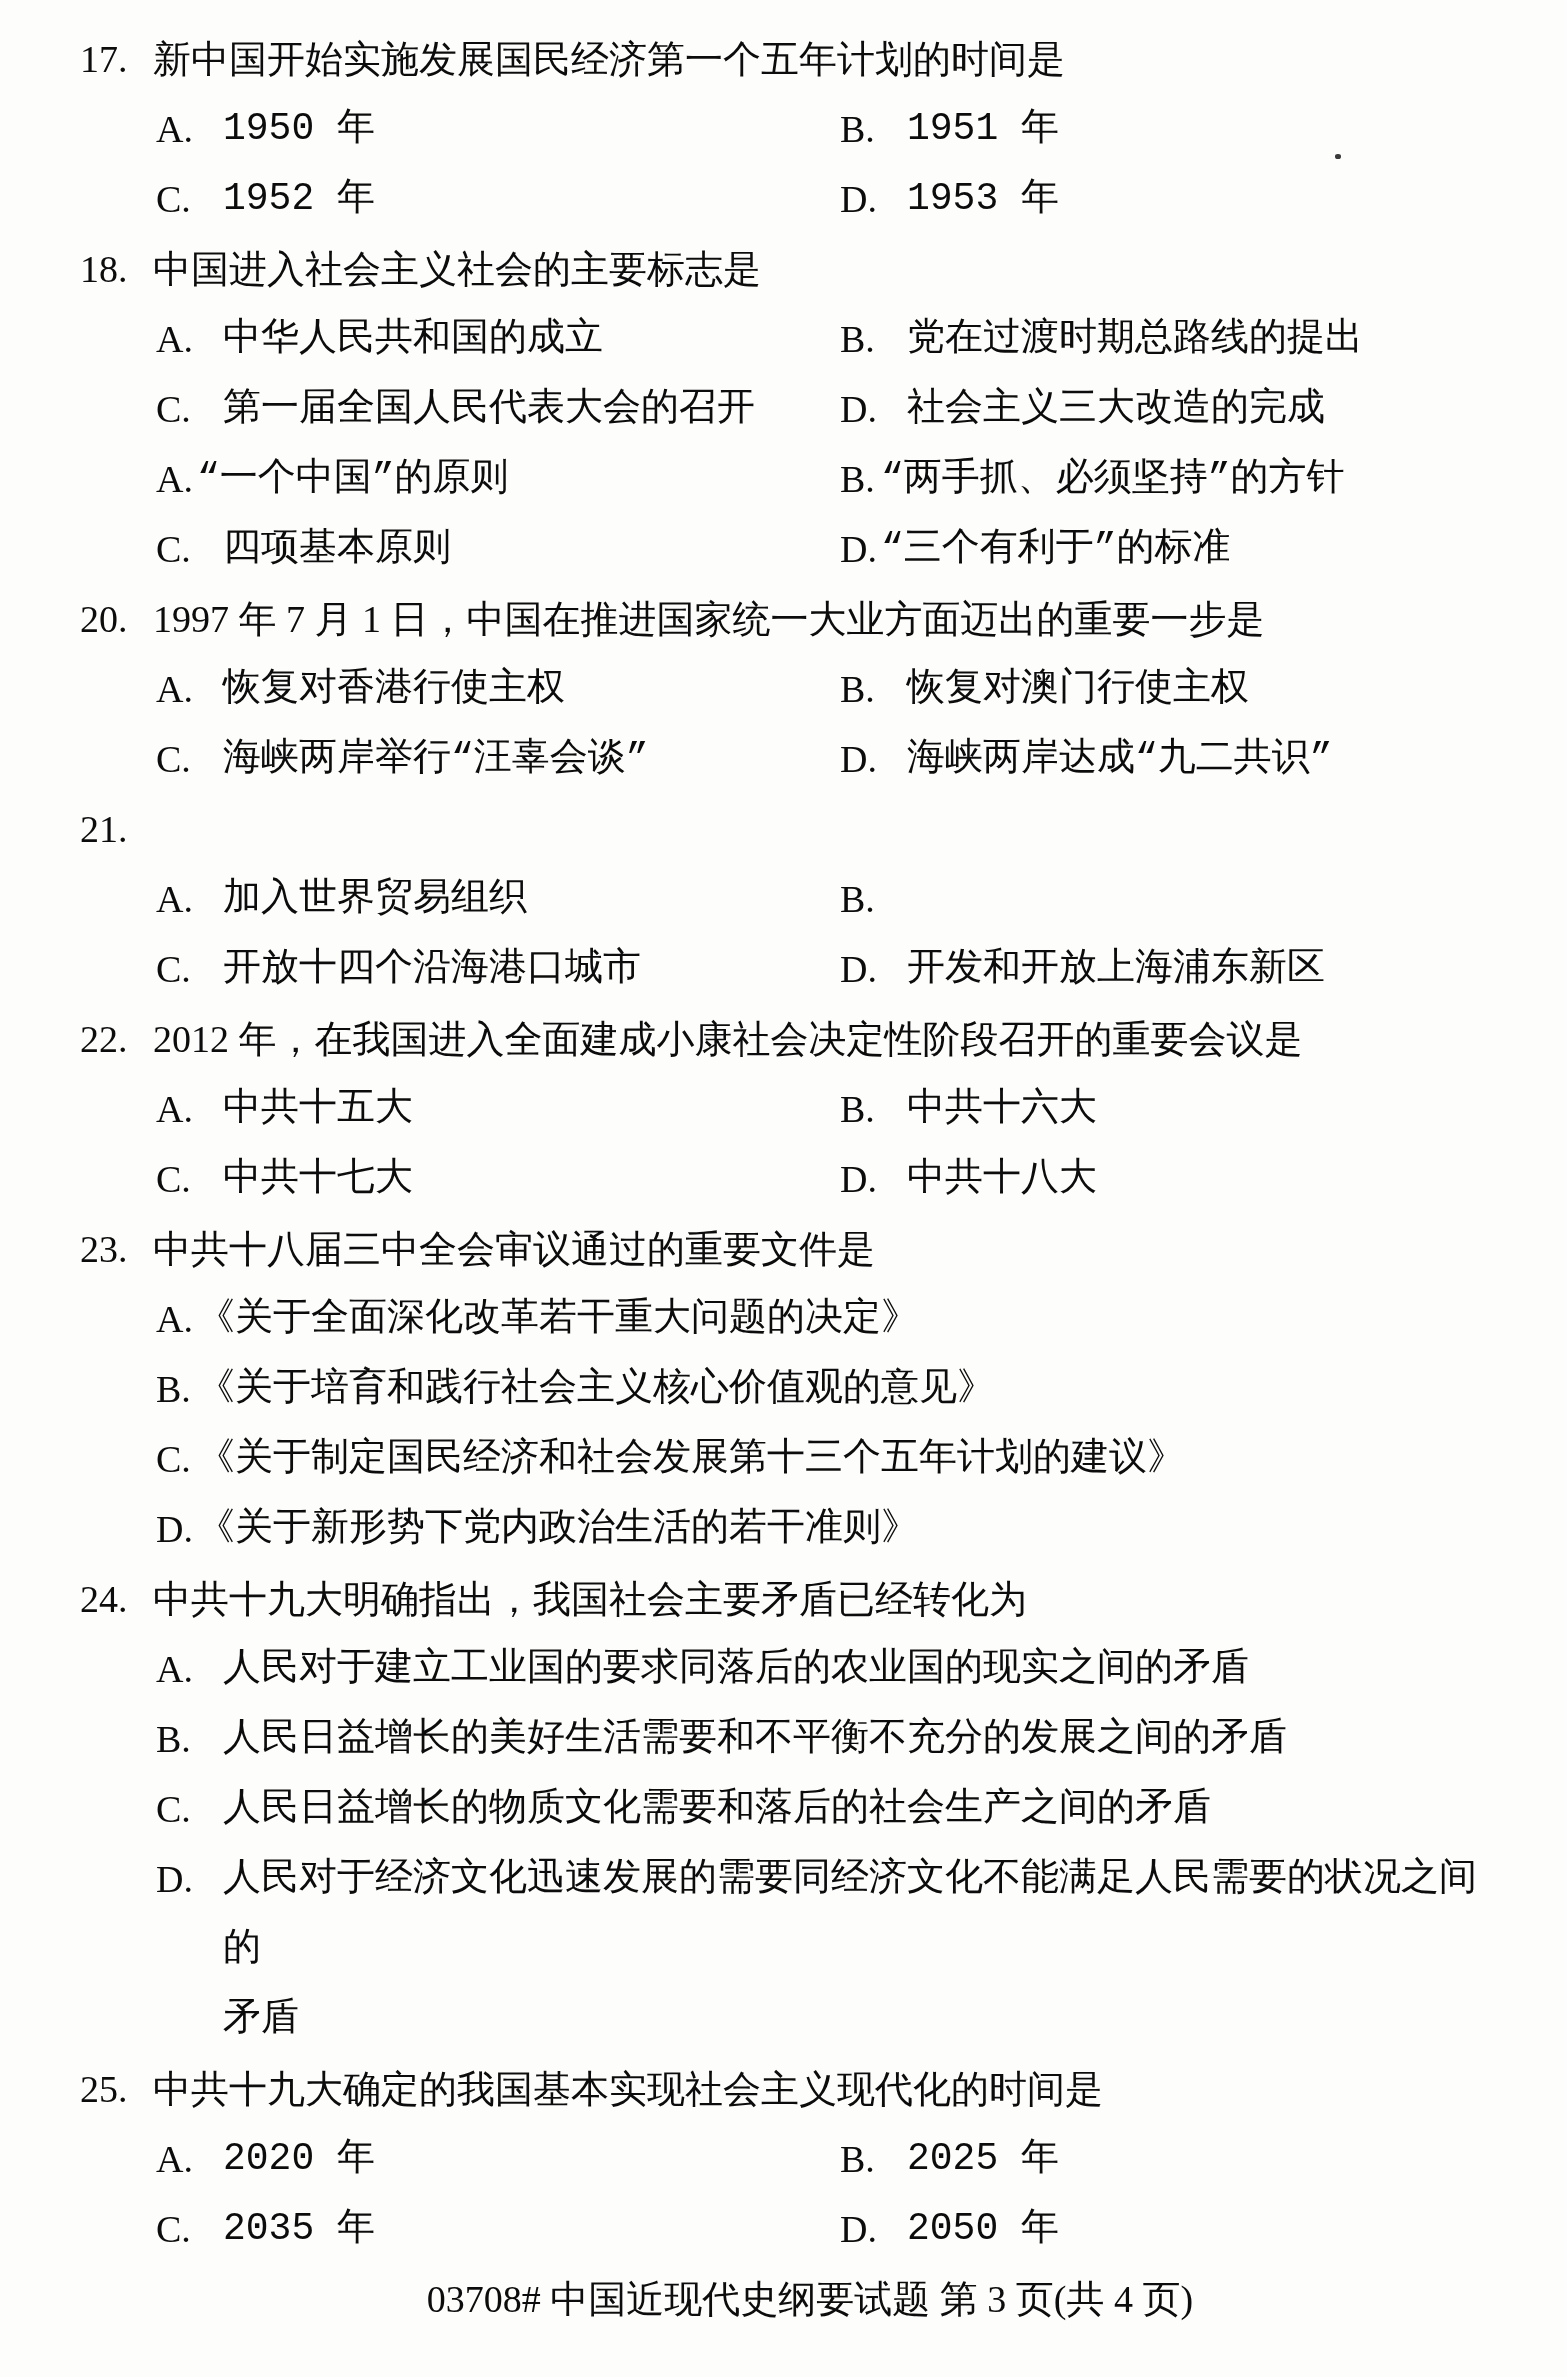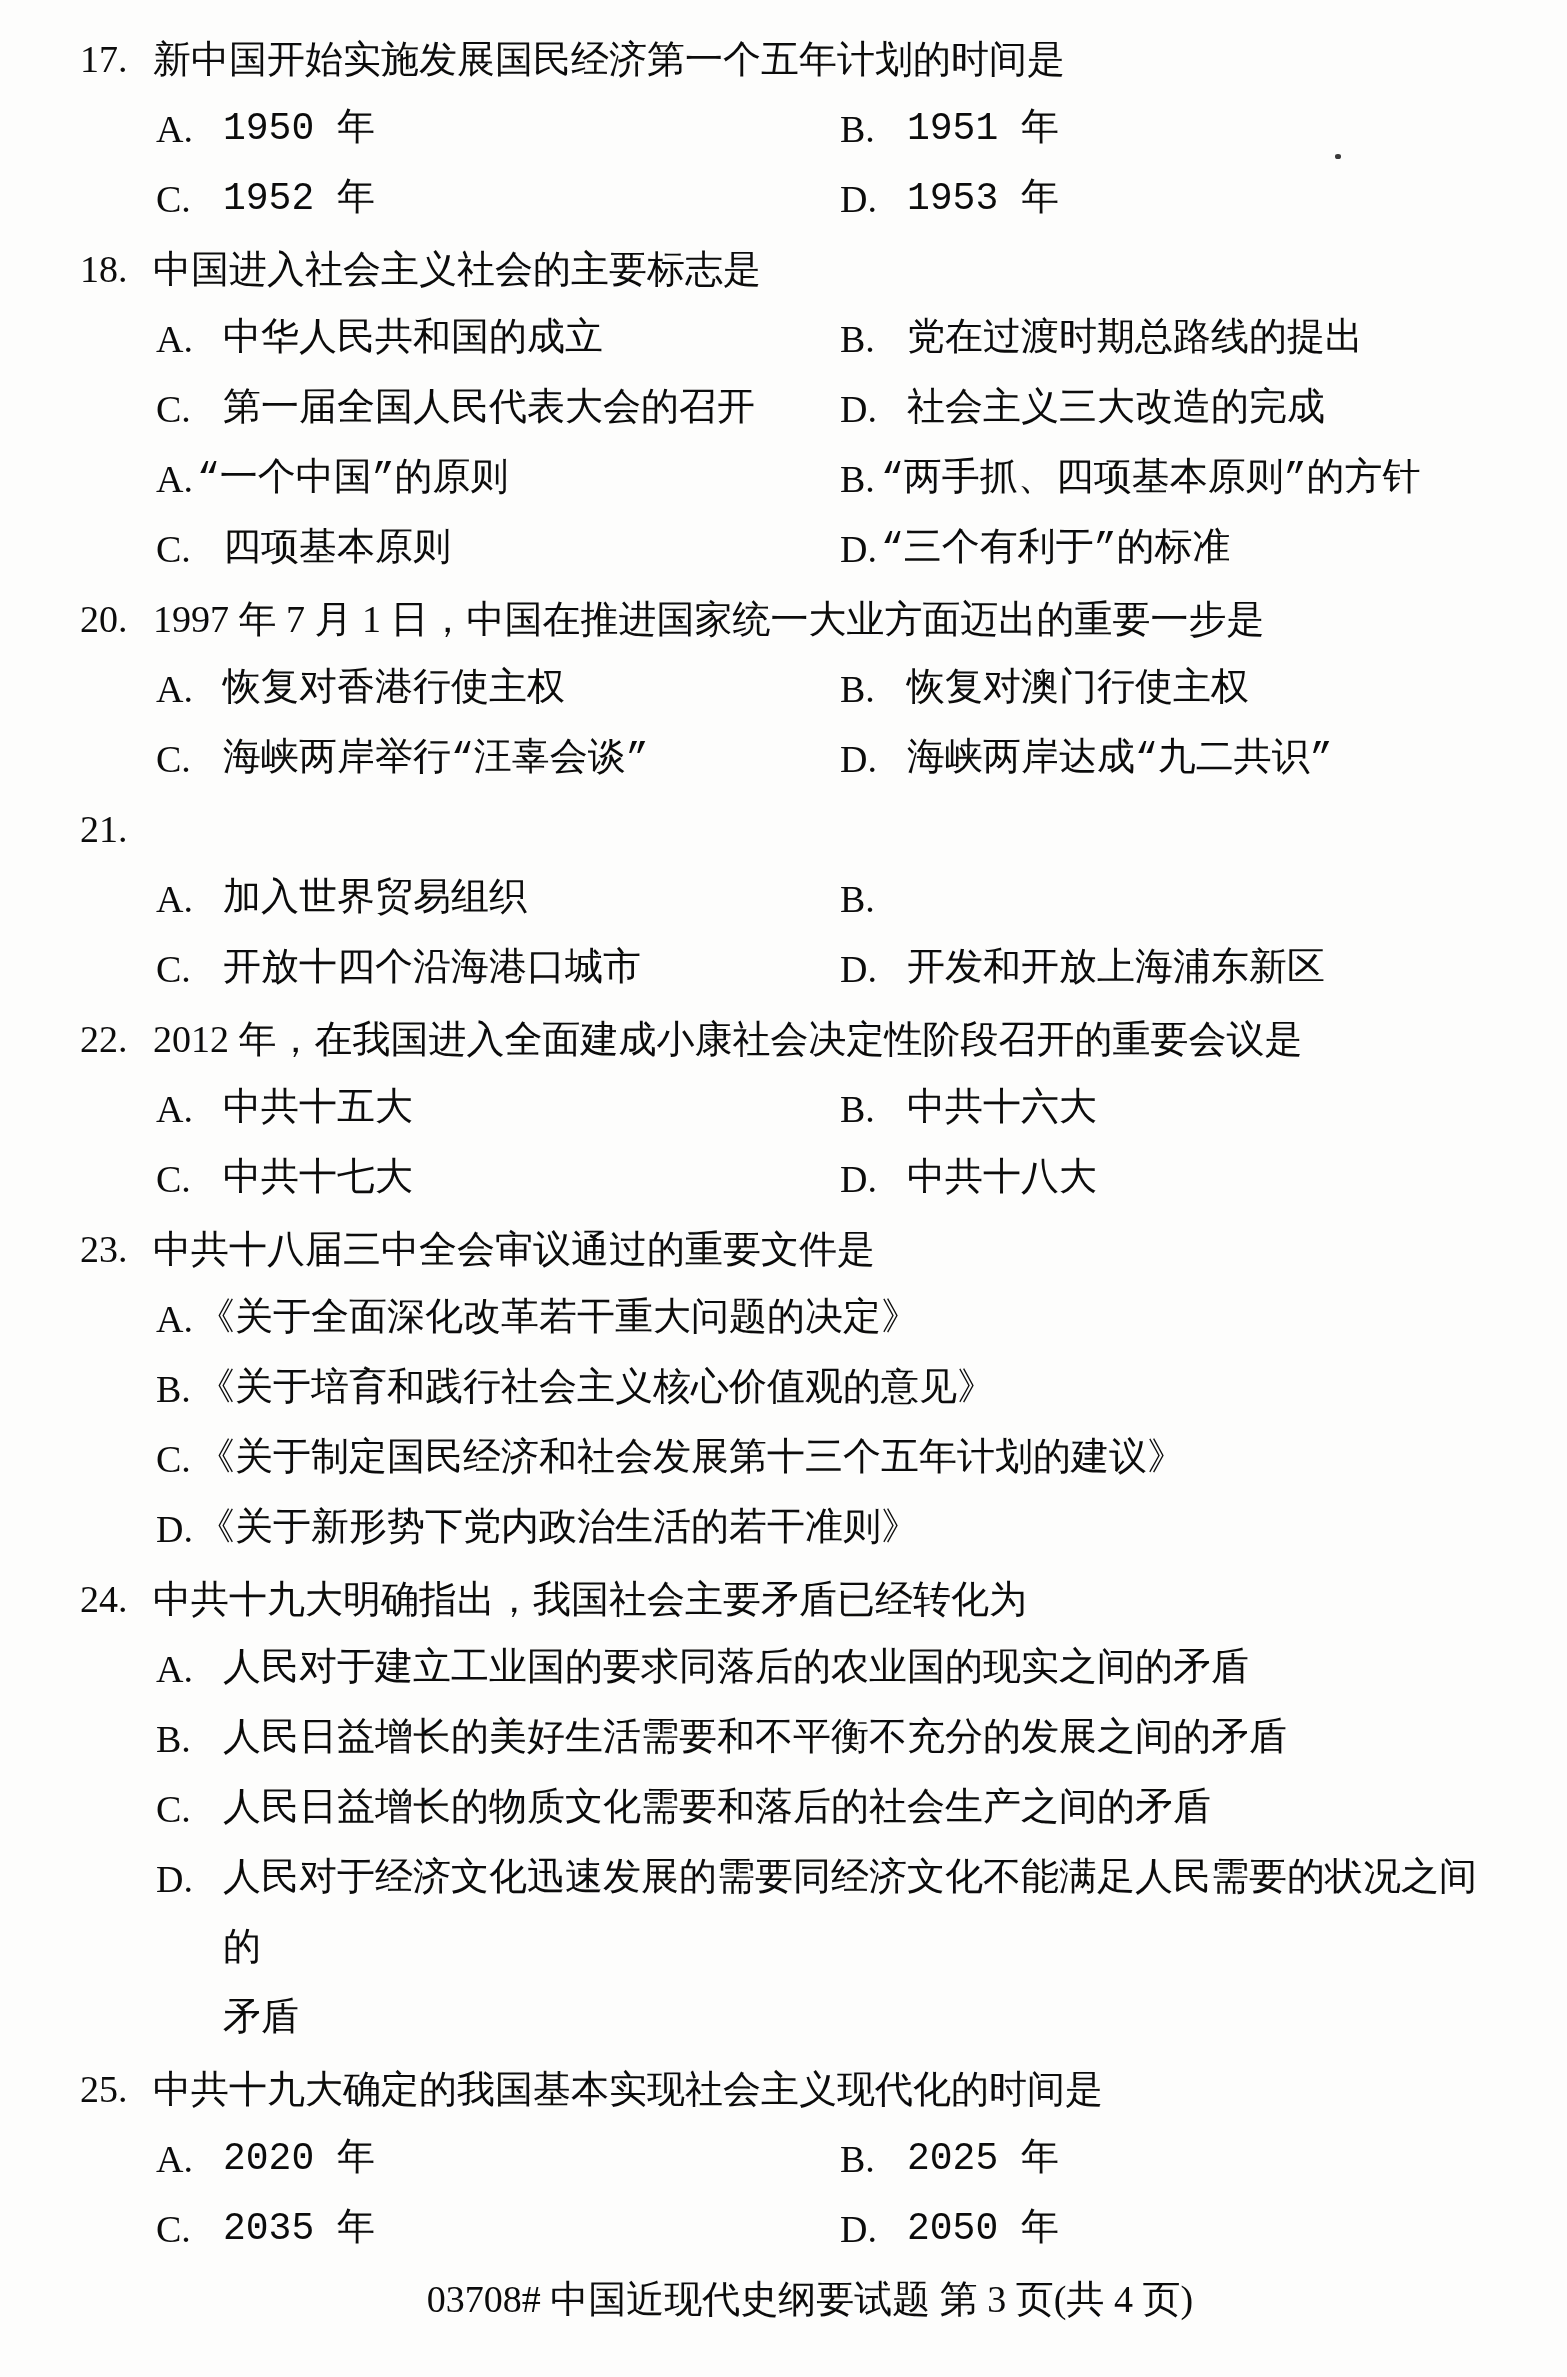--- a/index.html
+++ b/index.html
@@ -102,21 +102,21 @@
           <span class="opt-text">社会主义三大改造的完成</span>
         </span>
       </div>
       <div class="row opt-row">
         <span class="opt-cell opt-col1">
           <span class="opt-letter tight">A.</span>
           <span class="opt-text">“一个中国”的原则</span>
         </span>
         <span class="opt-cell opt-col2">
           <span class="opt-letter tight">B.</span>
-          <span class="opt-text">“两手抓、四项基本原则”的方针</span>
+          <span class="opt-text">“两手抓、必须坚持”的方针</span>
         </span>
       </div>
       <div class="row opt-row">
         <span class="opt-cell opt-col1">
           <span class="opt-letter">C.</span>
           <span class="opt-text">四项基本原则</span>
         </span>
         <span class="opt-cell opt-col2">
           <span class="opt-letter tight">D.</span>
           <span class="opt-text">“三个有利于”的标准</span>

